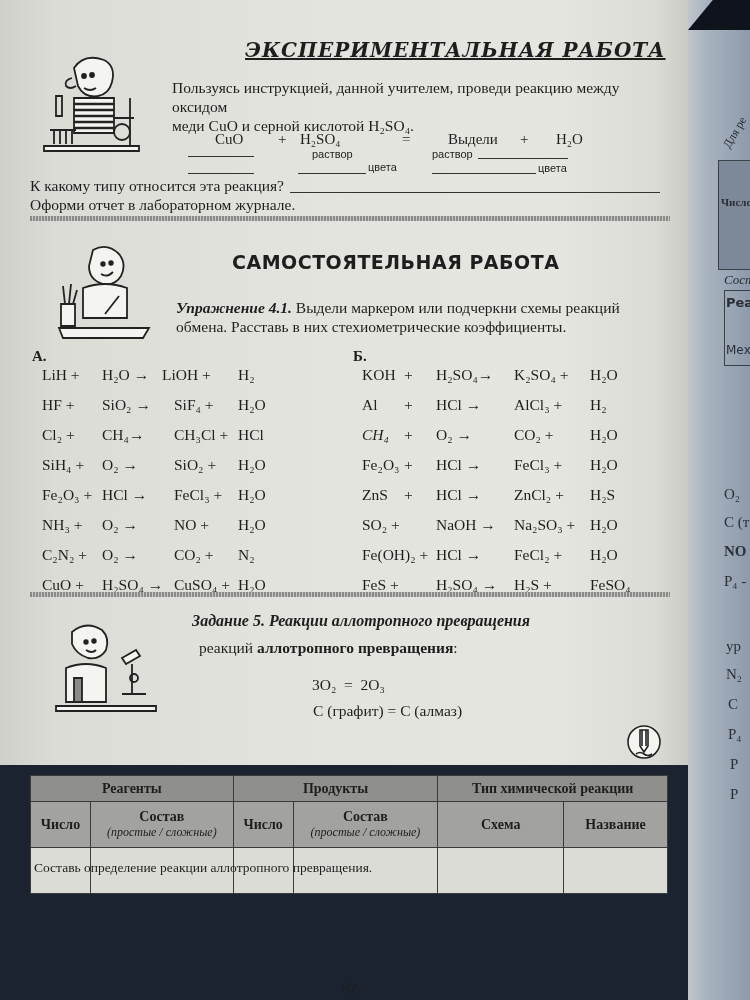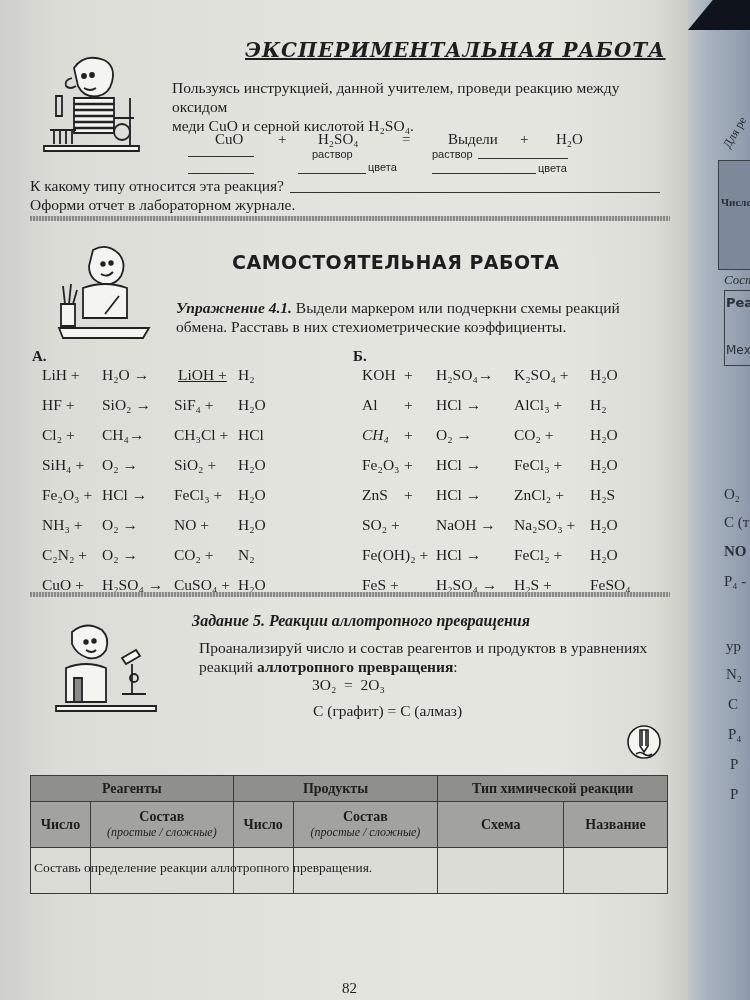--- a/index.html
+++ b/index.html
@@ -4,21 +4,21 @@
   <style>
     * { box-sizing: border-box; margin: 0; padding: 0; }
     body {
       width: 750px; height: 1000px; overflow: hidden;
       background: #1b2230;
       font-family: "Liberation Serif", serif;
       color: #1e1e1e;
       position: relative;
     }
     .page {
-      position: absolute; left: 0; top: 0; width: 690px; height: 1000px;
+      position: absolute; left: 0; top: 0; width: 690px; height: 765px;
       background: linear-gradient(90deg, #cfcfcb 0%, #dcdcd7 8%, #e3e3de 40%, #e6e6e1 80%, #dcdcd6 95%, #c9c9c4 100%);
     }
     .right-page {
       position: absolute; left: 688px; top: 0; width: 62px; height: 1000px;
       background: linear-gradient(90deg, #c2c6cc 0%, #a9b3c0 30%, #8e9aab 100%);
       overflow: hidden;
     }
     .right-page .corner {
       position: absolute; left: 0; top: 0; width: 62px; height: 30px;
       background: #0f131c;
@@ -81,21 +81,21 @@
   <div class="abs title-script">ЭКСПЕРИМЕНТАЛЬНАЯ РАБОТА</div>
 
   <div class="abs para" style="left:172px;top:78px;width:500px;">
     <div>Пользуясь инструкцией, данной учителем, проведи реакцию между оксидом</div>
     <div>меди CuO и серной кислотой H₂SO₄.</div>
   </div>
 
   <div class="abs formula" style="left:0;top:128px;width:690px;height:50px;">
     <span class="abs" style="left:215px;top:3px;">CuO</span>
     <span class="abs" style="left:278px;top:3px;">+</span>
-    <span class="abs" style="left:318px;top:3px;text-align:right;">H₂SO₄</span>
+    <span class="abs" style="left:300px;top:3px;text-align:right;">H₂SO₄</span>
     <span class="abs" style="left:402px;top:3px;">=</span>
     <span class="abs" style="left:448px;top:3px;">Выдели</span>
     <span class="abs" style="left:520px;top:3px;">+</span>
     <span class="abs" style="left:556px;top:3px;">H₂O</span>
 
     <span class="abs blank" style="left:188px;top:28px;width:66px;"></span>
     <span class="abs small-sans" style="left:312px;top:20px;">раствор</span>
     <span class="abs small-sans" style="left:432px;top:20px;">раствор</span>
     <span class="abs blank" style="left:478px;top:30px;width:90px;"></span>
 
@@ -134,21 +134,21 @@
       <span>Выдели маркером или подчеркни схемы реакций</span>
     </div>
     <div>обмена. Расставь в них стехиометрические коэффициенты.</div>
   </div>
 
   <div class="abs" style="left:32px;top:348px;font-weight:bold;font-size:15px;">А.</div>
   <div class="eq-col" style="left:42px;top:366px;width:290px;" id="colA">
       <div class="eq-row">
         <span style="left: 0px;">LiH +</span>
         <span style="left: 60px;">H₂O →</span>
-        <span style="left: 136px; text-decoration: underline;">LiOH +</span>
+        <span style="left: 120px;">LiOH +</span>
         <span style="left: 196px;">H₂</span>
       </div>
       <div class="eq-row">
         <span style="left: 0px;">HF +</span>
         <span style="left: 60px;">SiO₂ →</span>
         <span style="left: 132px;">SiF₄ +</span>
         <span style="left: 196px;">H₂O</span>
       </div>
       <div class="eq-row">
         <span style="left: 0px;">Cl₂ +</span>
@@ -260,21 +260,20 @@
       <path d="M22 60 h8 v24 h-8 z" fill="#8a8a88"></path>
       <path d="M70 40 l14 -8 l4 6 l-14 8 z" fill="#f4f4f0"></path>
       <path d="M80 46 v30 M70 76 h24"></path>
       <circle cx="82" cy="60" r="4"></circle>
       <path d="M4 88 h100 v5 h-100 z" fill="#f4f4f0"></path>
     </svg>
   </div>
   <div class="abs" style="left:192px;top:612px;font-size:16px;font-weight:bold;font-style:italic;">Задание 5. Реакции аллотропного превращения</div>
 
   <div class="abs para" style="left:199px;top:638px;width:470px;">
-    <div>Проанализируй число и состав реагентов и продуктов в уравнениях</div>
     <div><span>реакций </span><b>аллотропного превращения</b><span>:</span></div>
   </div>
   <div class="abs formula" style="left:264px;top:676px;font-size:15.5px;white-space:pre;">3O₂  =  2O₃</div>
   <div class="abs formula" style="left:265px;top:702px;font-size:15.5px;">C (графит) = C (алмаз)</div>
 
   <div class="abs" style="left:626px;top:724px;width:36px;height:36px;">
     <svg width="36" height="36" viewBox="0 0 36 36" fill="none" stroke="#222" stroke-width="1.6">
       <circle cx="18" cy="18" r="16" fill="#f4f4f0"></circle>
       <path d="M14 6 h8 v16 l-4 6 l-4 -6 z" fill="#ffffff"></path>
       <path d="M16 6 v16 M20 6 v16"></path>

